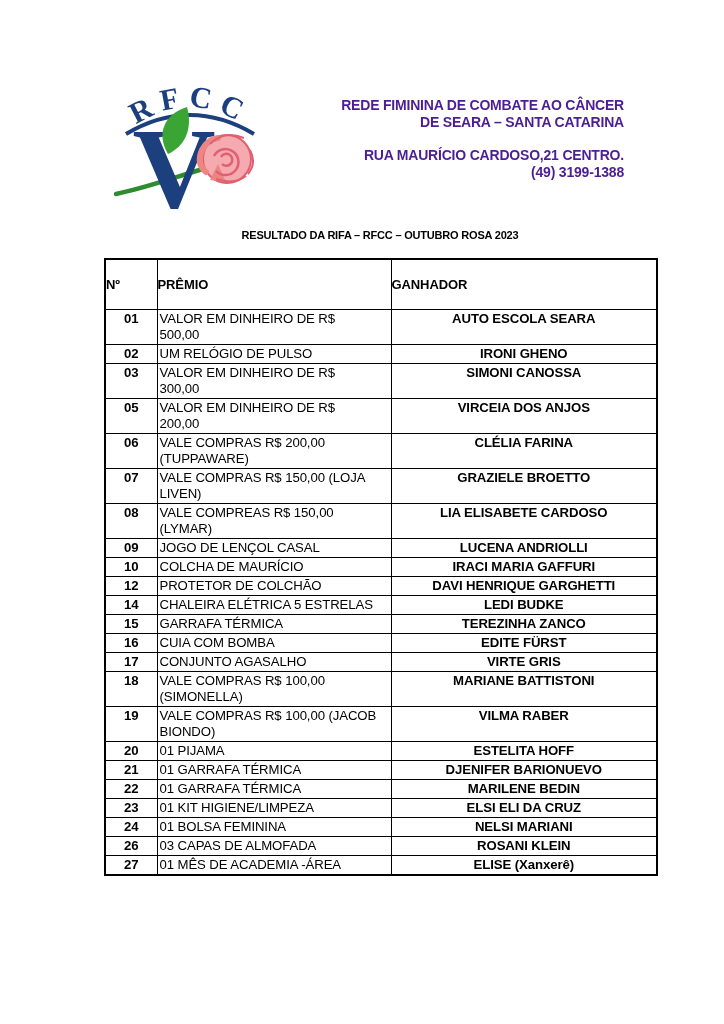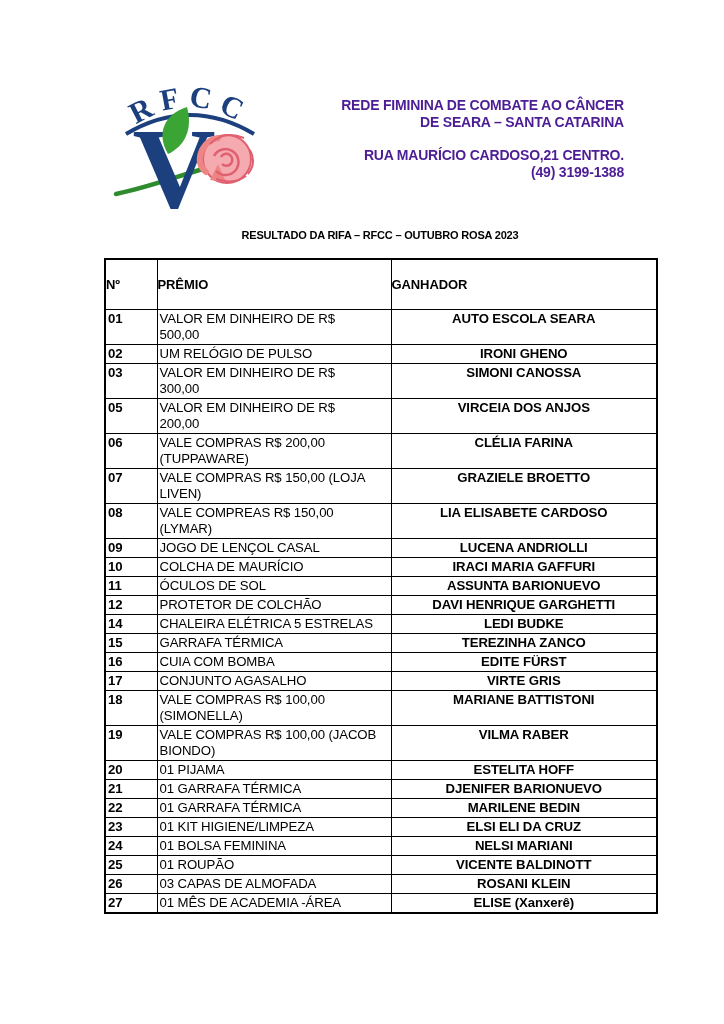--- a/index.html
+++ b/index.html
@@ -71,21 +71,21 @@
     vertical-align: middle;
     letter-spacing: -0.1px;
   }
   .results tbody td {
     font-size: 13.2px;
     line-height: 16px;
     padding: 1px 2px;
     vertical-align: top;
     letter-spacing: -0.1px;
   }
-  .results td.cell-n { font-weight: bold; }
+  .results td.cell-n { text-align: center; font-weight: bold; }
   .results td.cell-prize { text-align: left; padding-right: 4px; white-space: pre-line; }
   .results td.cell-winner { text-align: center; font-weight: bold; }
 </style>
 </head>
 <body>
 
 <div class="page">
 
   <div class="logo">
     <svg viewBox="0 0 160 145" xmlns="http://www.w3.org/2000/svg">
@@ -193,25 +193,20 @@
       <td class="cell-prize">JOGO DE LENÇOL CASAL</td>
       <td class="cell-winner">LUCENA ANDRIOLLI</td>
     </tr>
 
     <tr>
       <td class="cell-n">10</td>
       <td class="cell-prize">COLCHA DE MAURÍCIO</td>
       <td class="cell-winner">IRACI MARIA GAFFURI</td>
     </tr>
 
-    <tr>
-      <td class="cell-n">11</td>
-      <td class="cell-prize">ÓCULOS DE SOL</td>
-      <td class="cell-winner">ASSUNTA BARIONUEVO</td>
-    </tr>
 
     <tr>
       <td class="cell-n">12</td>
       <td class="cell-prize">PROTETOR DE COLCHÃO</td>
       <td class="cell-winner">DAVI HENRIQUE GARGHETTI</td>
     </tr>
 
 
     <tr>
       <td class="cell-n">14</td>
@@ -274,25 +269,20 @@
       <td class="cell-prize">01 KIT HIGIENE/LIMPEZA</td>
       <td class="cell-winner">ELSI ELI DA CRUZ</td>
     </tr>
 
     <tr>
       <td class="cell-n">24</td>
       <td class="cell-prize">01 BOLSA FEMININA</td>
       <td class="cell-winner">NELSI MARIANI</td>
     </tr>
 
-    <tr>
-      <td class="cell-n">25</td>
-      <td class="cell-prize">01 ROUPÃO</td>
-      <td class="cell-winner">VICENTE BALDINOTT</td>
-    </tr>
 
     <tr>
       <td class="cell-n">26</td>
       <td class="cell-prize">03 CAPAS DE ALMOFADA</td>
       <td class="cell-winner">ROSANI KLEIN</td>
     </tr>
 
     <tr>
       <td class="cell-n">27</td>
       <td class="cell-prize">01 MÊS DE ACADEMIA -ÁREA</td>

